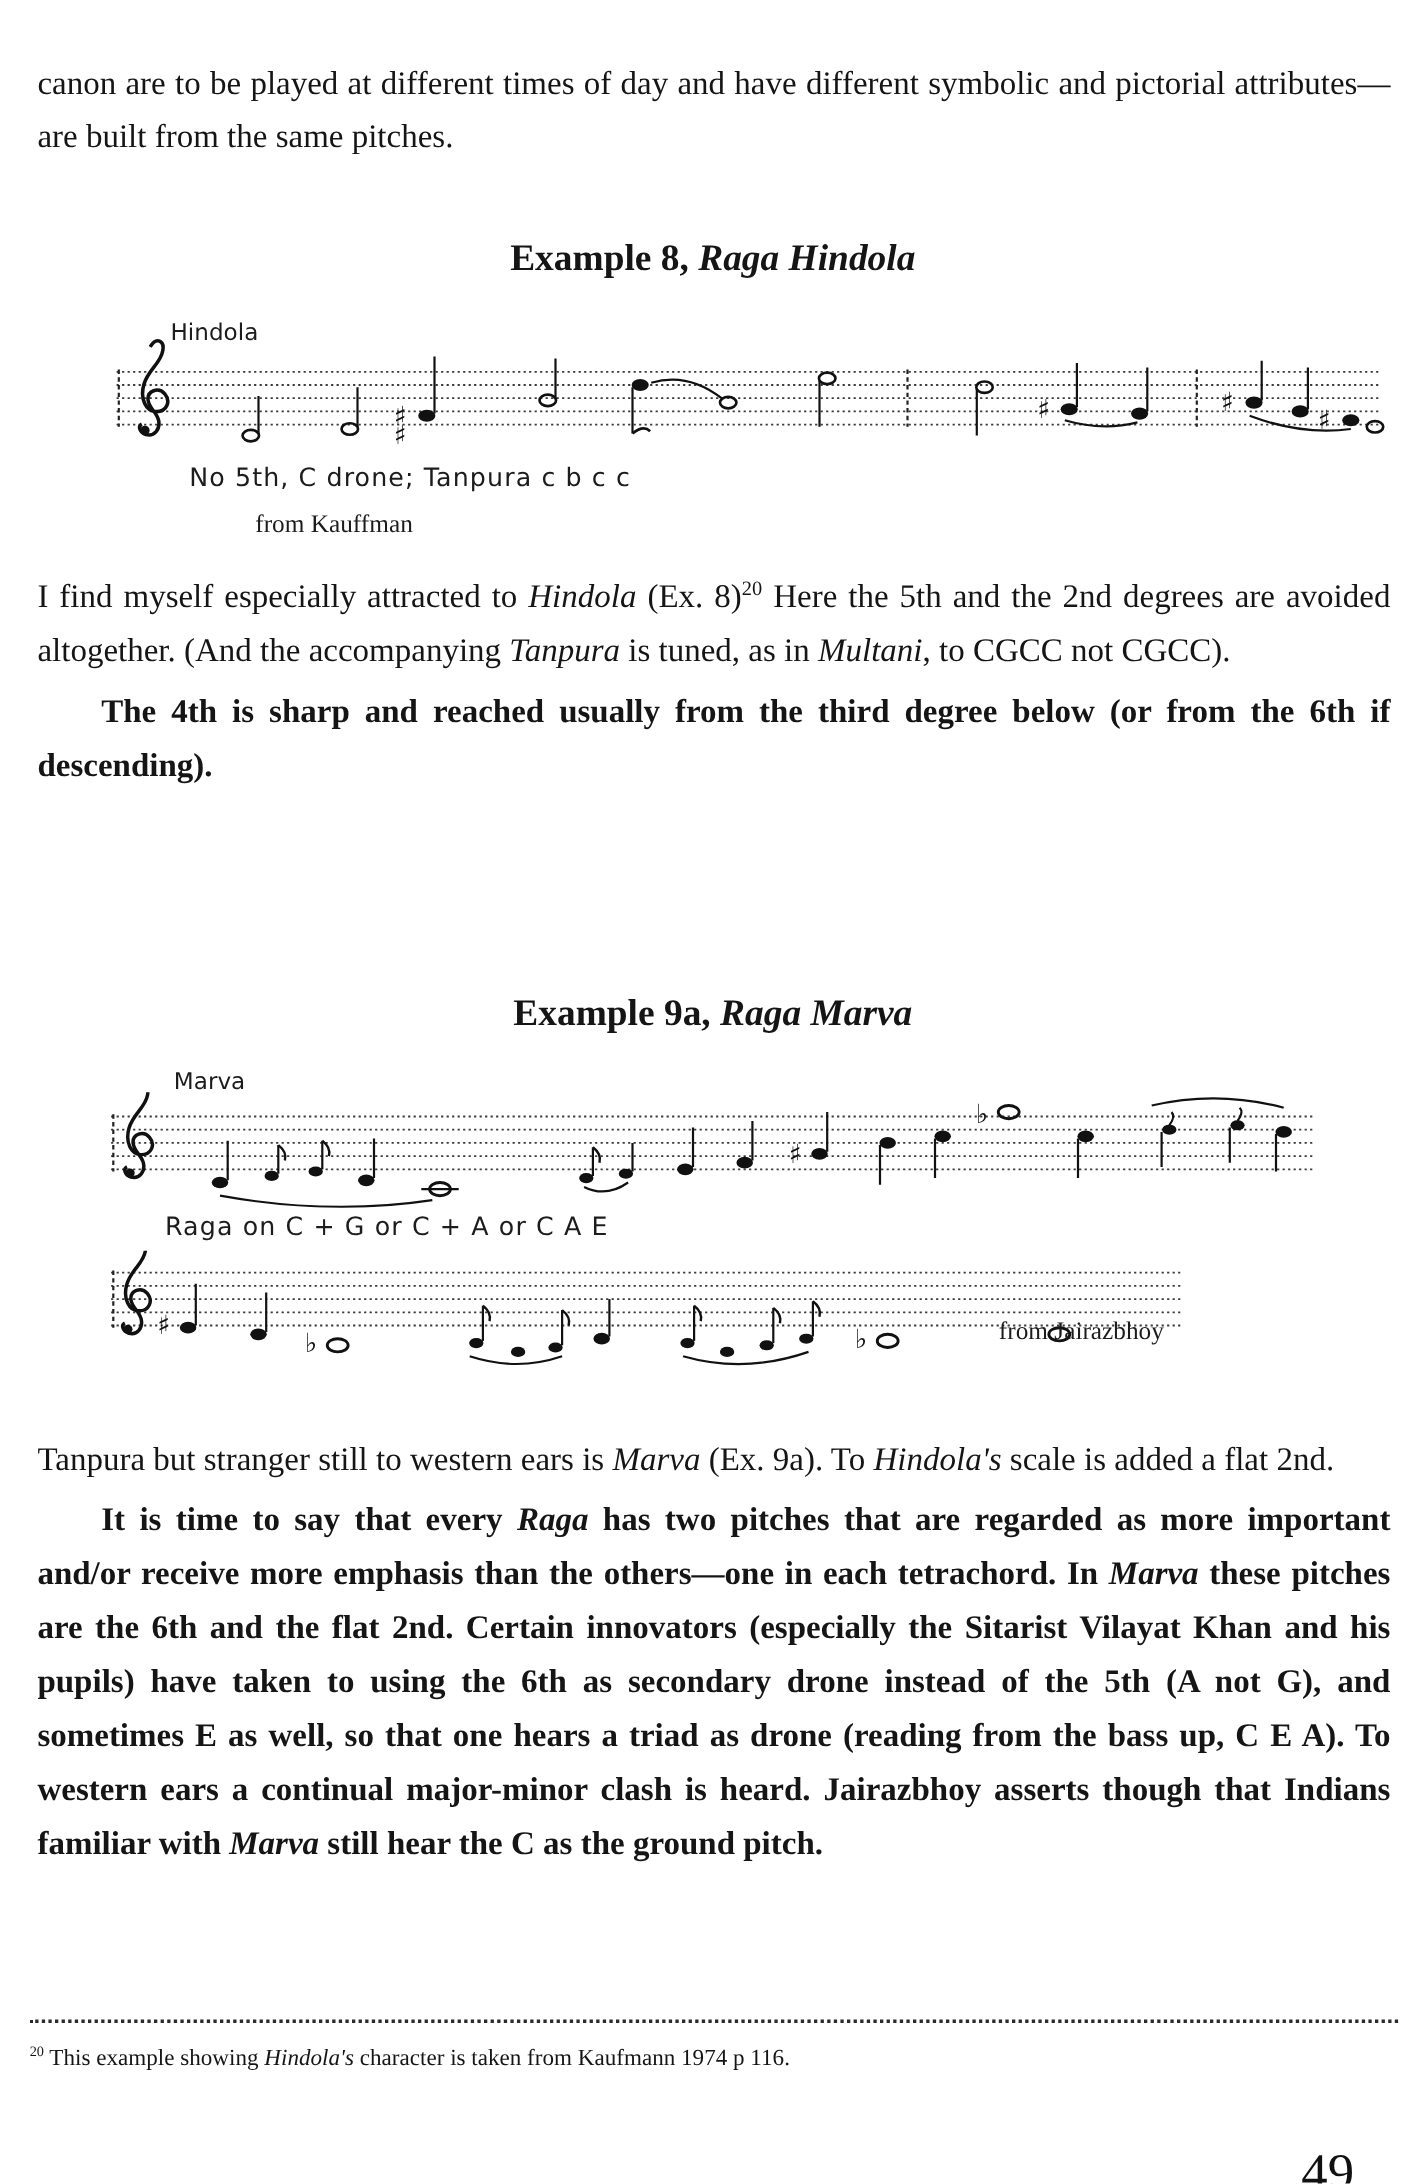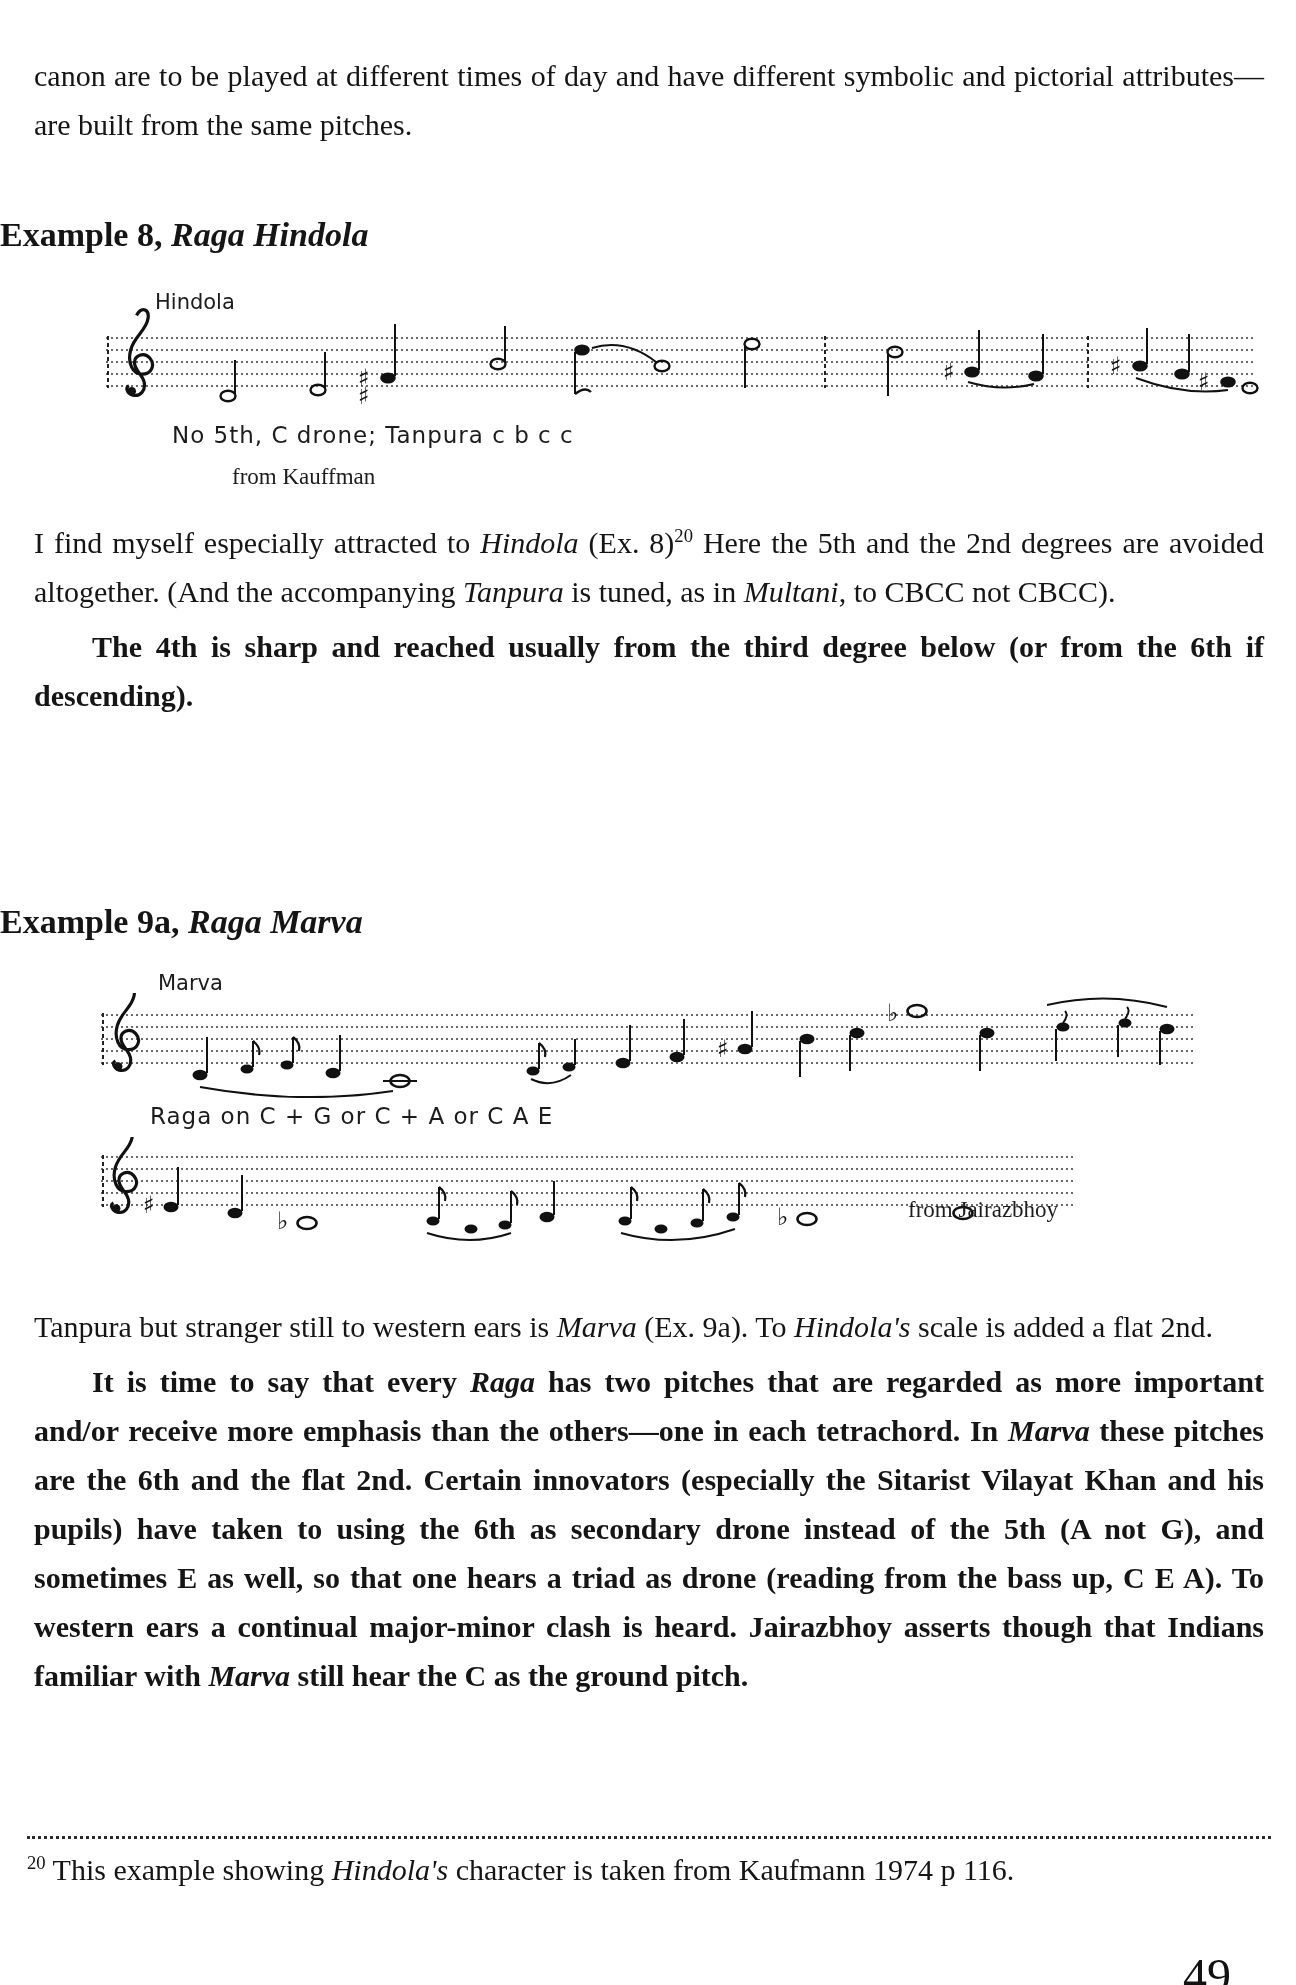--- a/index.html
+++ b/index.html
@@ -10,40 +10,40 @@
     position: relative;
     overflow: hidden;
     font-family: "Liberation Serif", serif;
   }
   .par { font-size: 30px; line-height: 49px; text-align: justify; margin: 6px; }
   .par.indent { text-indent: 58px; font-weight: bold; }
   .it { font-style: italic; }
   sup.fnref { font-size: 0.62em; vertical-align: super; line-height: 0; }
   .heading {
     position: absolute; left: 0; width: 100%;
-    font-size: 34px; font-weight: bold;
+    text-align: center; font-size: 34px; font-weight: bold;
   }
   .heading .it { font-weight: bold; }
   .block { position: absolute; left: 28px; right: 26px; }
   .music { position: absolute; left: 0; width: 1296px; }
   .mlabel, .mcaption, .mcredit {
     position: absolute;
     font-family: "DejaVu Sans", sans-serif;
     color: #1c1c1c; white-space: nowrap;
   }
   .mlabel   { font-size: 21px; }
   .mcaption { font-size: 23px; letter-spacing: 1px; }
   .mcredit  { font-size: 23px; font-family: Liberation Serif, serif; }
   .staff-svg { position: absolute; }
   .glyph { font-family: "DejaVu Sans", sans-serif; font-size: 24px; fill: #111; }
   .footnote-rule {
     position: absolute; left: 27px; right: 25px;
     border-top: 3px dotted #2b2b2b; height: 0;
   }
-  .footnote { position: absolute; left: 27px; right: 26px; font-size: 30px; line-height: 36px; }
+  .footnote { position: absolute; left: 27px; right: 26px; font-size: 21px; line-height: 36px; }
   .pagenum { position: absolute; left: 1183px; top: 1948px; font-size: 48px; color: #111; }
 </style>
 </head>
 <body>
 
 <div class="block" style="top:45px">
   <p class="par"><span>canon are to be played at different times of day and have different symbolic and pictorial attributes—are built from the same pitches.</span></p>
 </div>
 
 <div class="heading" style="top:216px"><span>Example 8, </span><span class="it">Raga Hindola</span></div>
@@ -129,21 +129,21 @@
     <path d="M1036 70 Q1084 88 1128 82" fill="none" stroke="#111" stroke-width="2"></path>
     <g>
         <ellipse cx="1150" cy="80" rx="7.5" ry="5.2" fill="none" stroke="#111" stroke-width="2.4"></ellipse>
       </g>
   </svg>
   <span class="mcaption" style="left:172px;top:136px">No 5th, C drone; Tanpura c b c c</span>
   <span class="mcredit" style="left:232px;top:178px">from Kauffman</span>
 </div>
 
 <div class="block" style="top:512px">
-  <p class="par"><span>I find myself especially attracted to </span><span class="it">Hindola</span><span> (Ex. 8)</span><sup class="fnref">20</sup><span> Here the 5th and the 2nd degrees are avoided altogether. (And the accompanying </span><span class="it">Tanpura</span><span> is tuned, as in </span><span class="it">Multani</span><span>, to CBCC not CBCC).</span></p>
+  <p class="par"><span>I find myself especially attracted to </span><span class="it">Hindola</span><span> (Ex. 8)</span><sup class="fnref">20</sup><span> Here the 5th and the 2nd degrees are avoided altogether. (And the accompanying </span><span class="it">Tanpura</span><span> is tuned, as in </span><span class="it">Multani</span><span>, to CGCC not CGCC).</span></p>
   <p class="par indent"><span>The 4th is sharp and reached usually from the third degree below (or from the 6th if descending).</span></p>
 </div>
 
 <div class="heading" style="top:903px"><span>Example 9a, </span><span class="it">Raga Marva</span></div>
 
 <div class="music" style="top:965px;height:320px">
   <span class="mlabel" style="left:158px;top:6px">Marva</span>
   <svg class="staff-svg" style="left:95px;top:28px" width="1110" height="105" viewBox="0 0 1110 105">
     <g stroke="#3a3a3a" stroke-width="1.6" stroke-dasharray="2 3">
       <line x1="6" y1="22" x2="1100" y2="22"></line>

